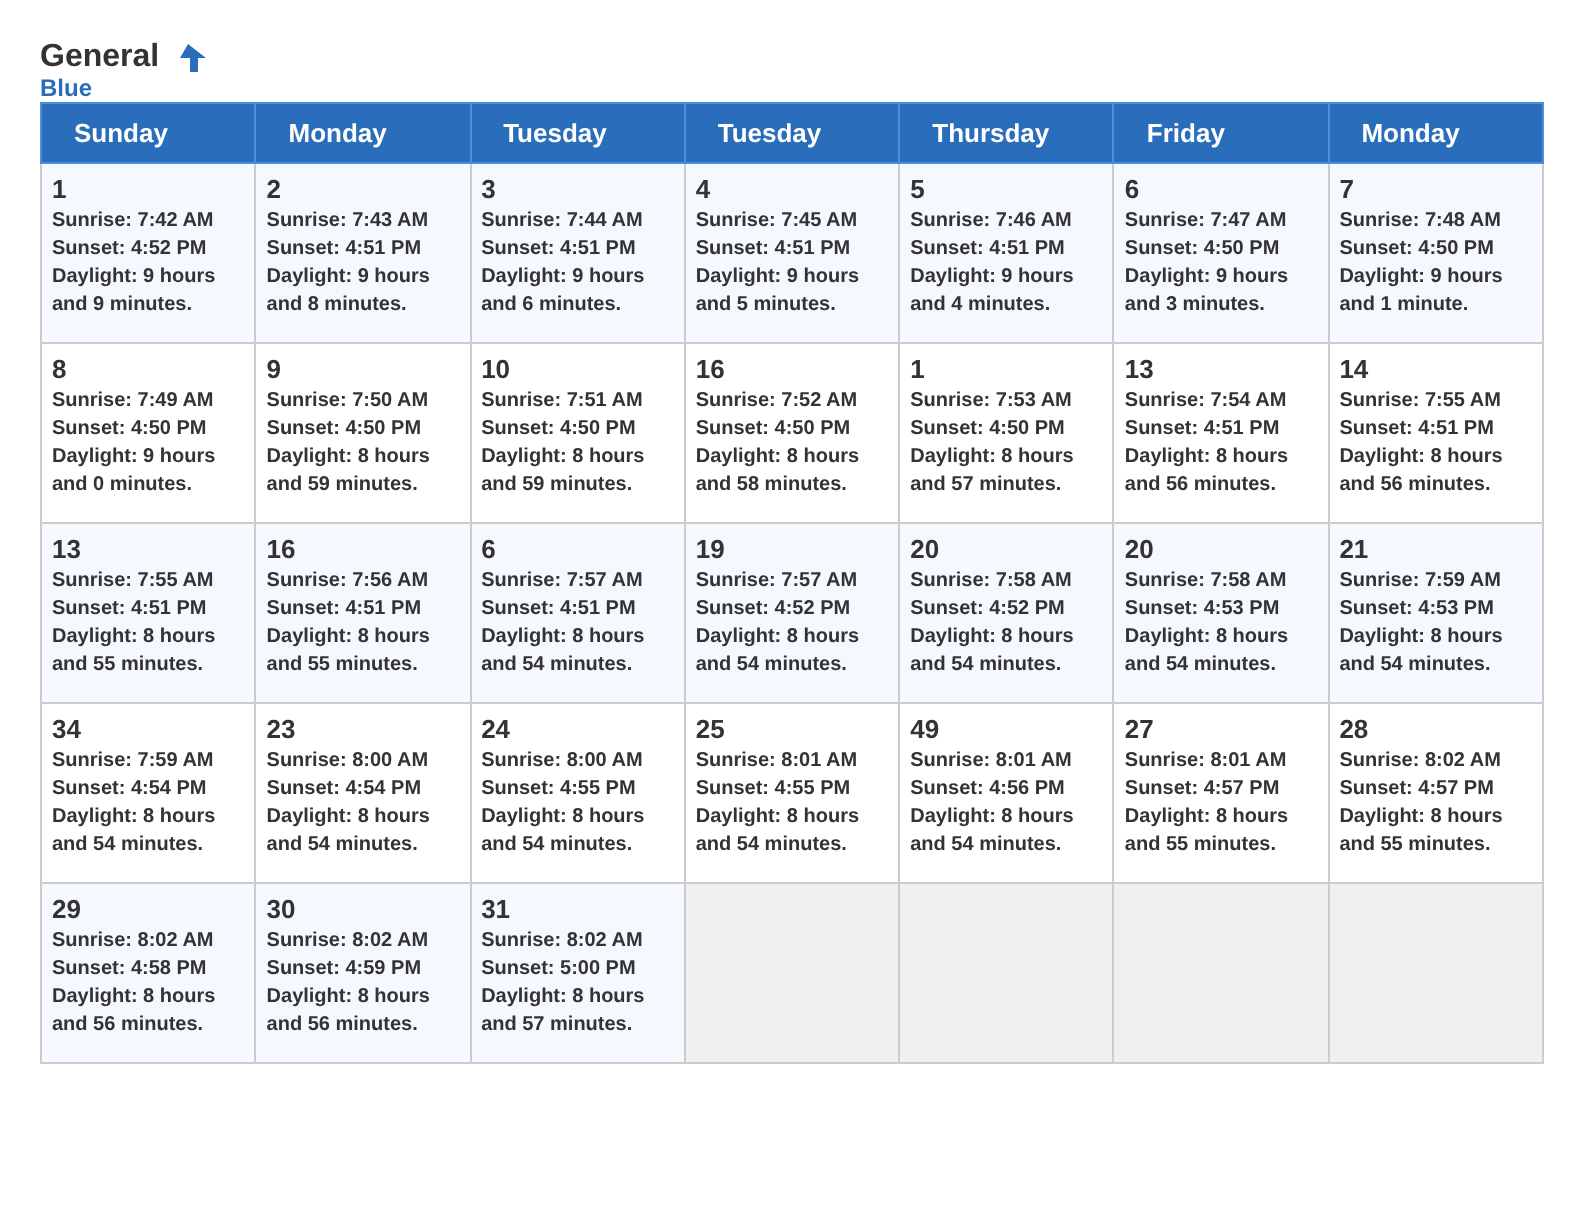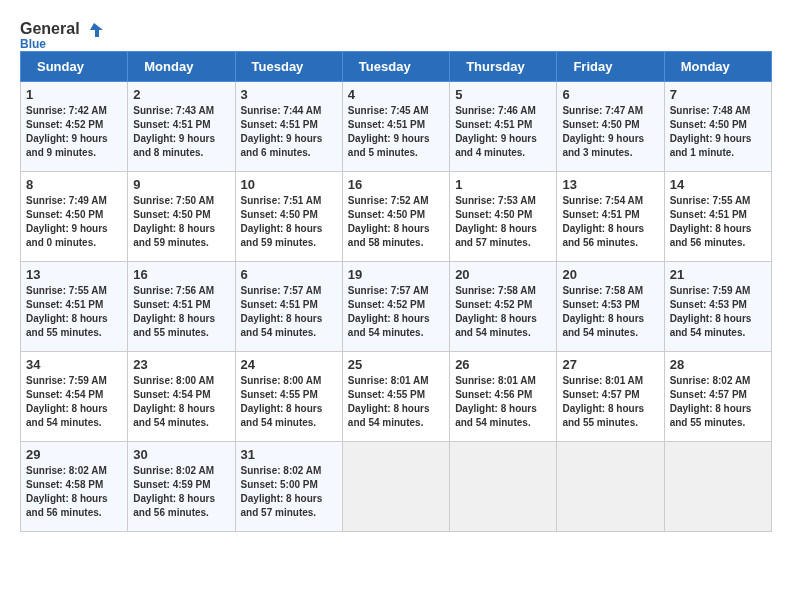--- a/index.html
+++ b/index.html
@@ -313,21 +313,21 @@
       </td>
         <td>
         <span class="day-num">25</span>
         <div class="cell-text">
           Sunrise: 8:01 AM<br>
           Sunset: 4:55 PM<br>
           Daylight: 8 hours and 54 minutes.
         </div>
       </td>
         <td>
-        <span class="day-num">26</span>
+        <span class="day-num">49</span>
         <div class="cell-text">
           Sunrise: 8:01 AM<br>
           Sunset: 4:56 PM<br>
           Daylight: 8 hours and 54 minutes.
         </div>
       </td>
         <td>
         <span class="day-num">27</span>
         <div class="cell-text">
           Sunrise: 8:01 AM<br>

